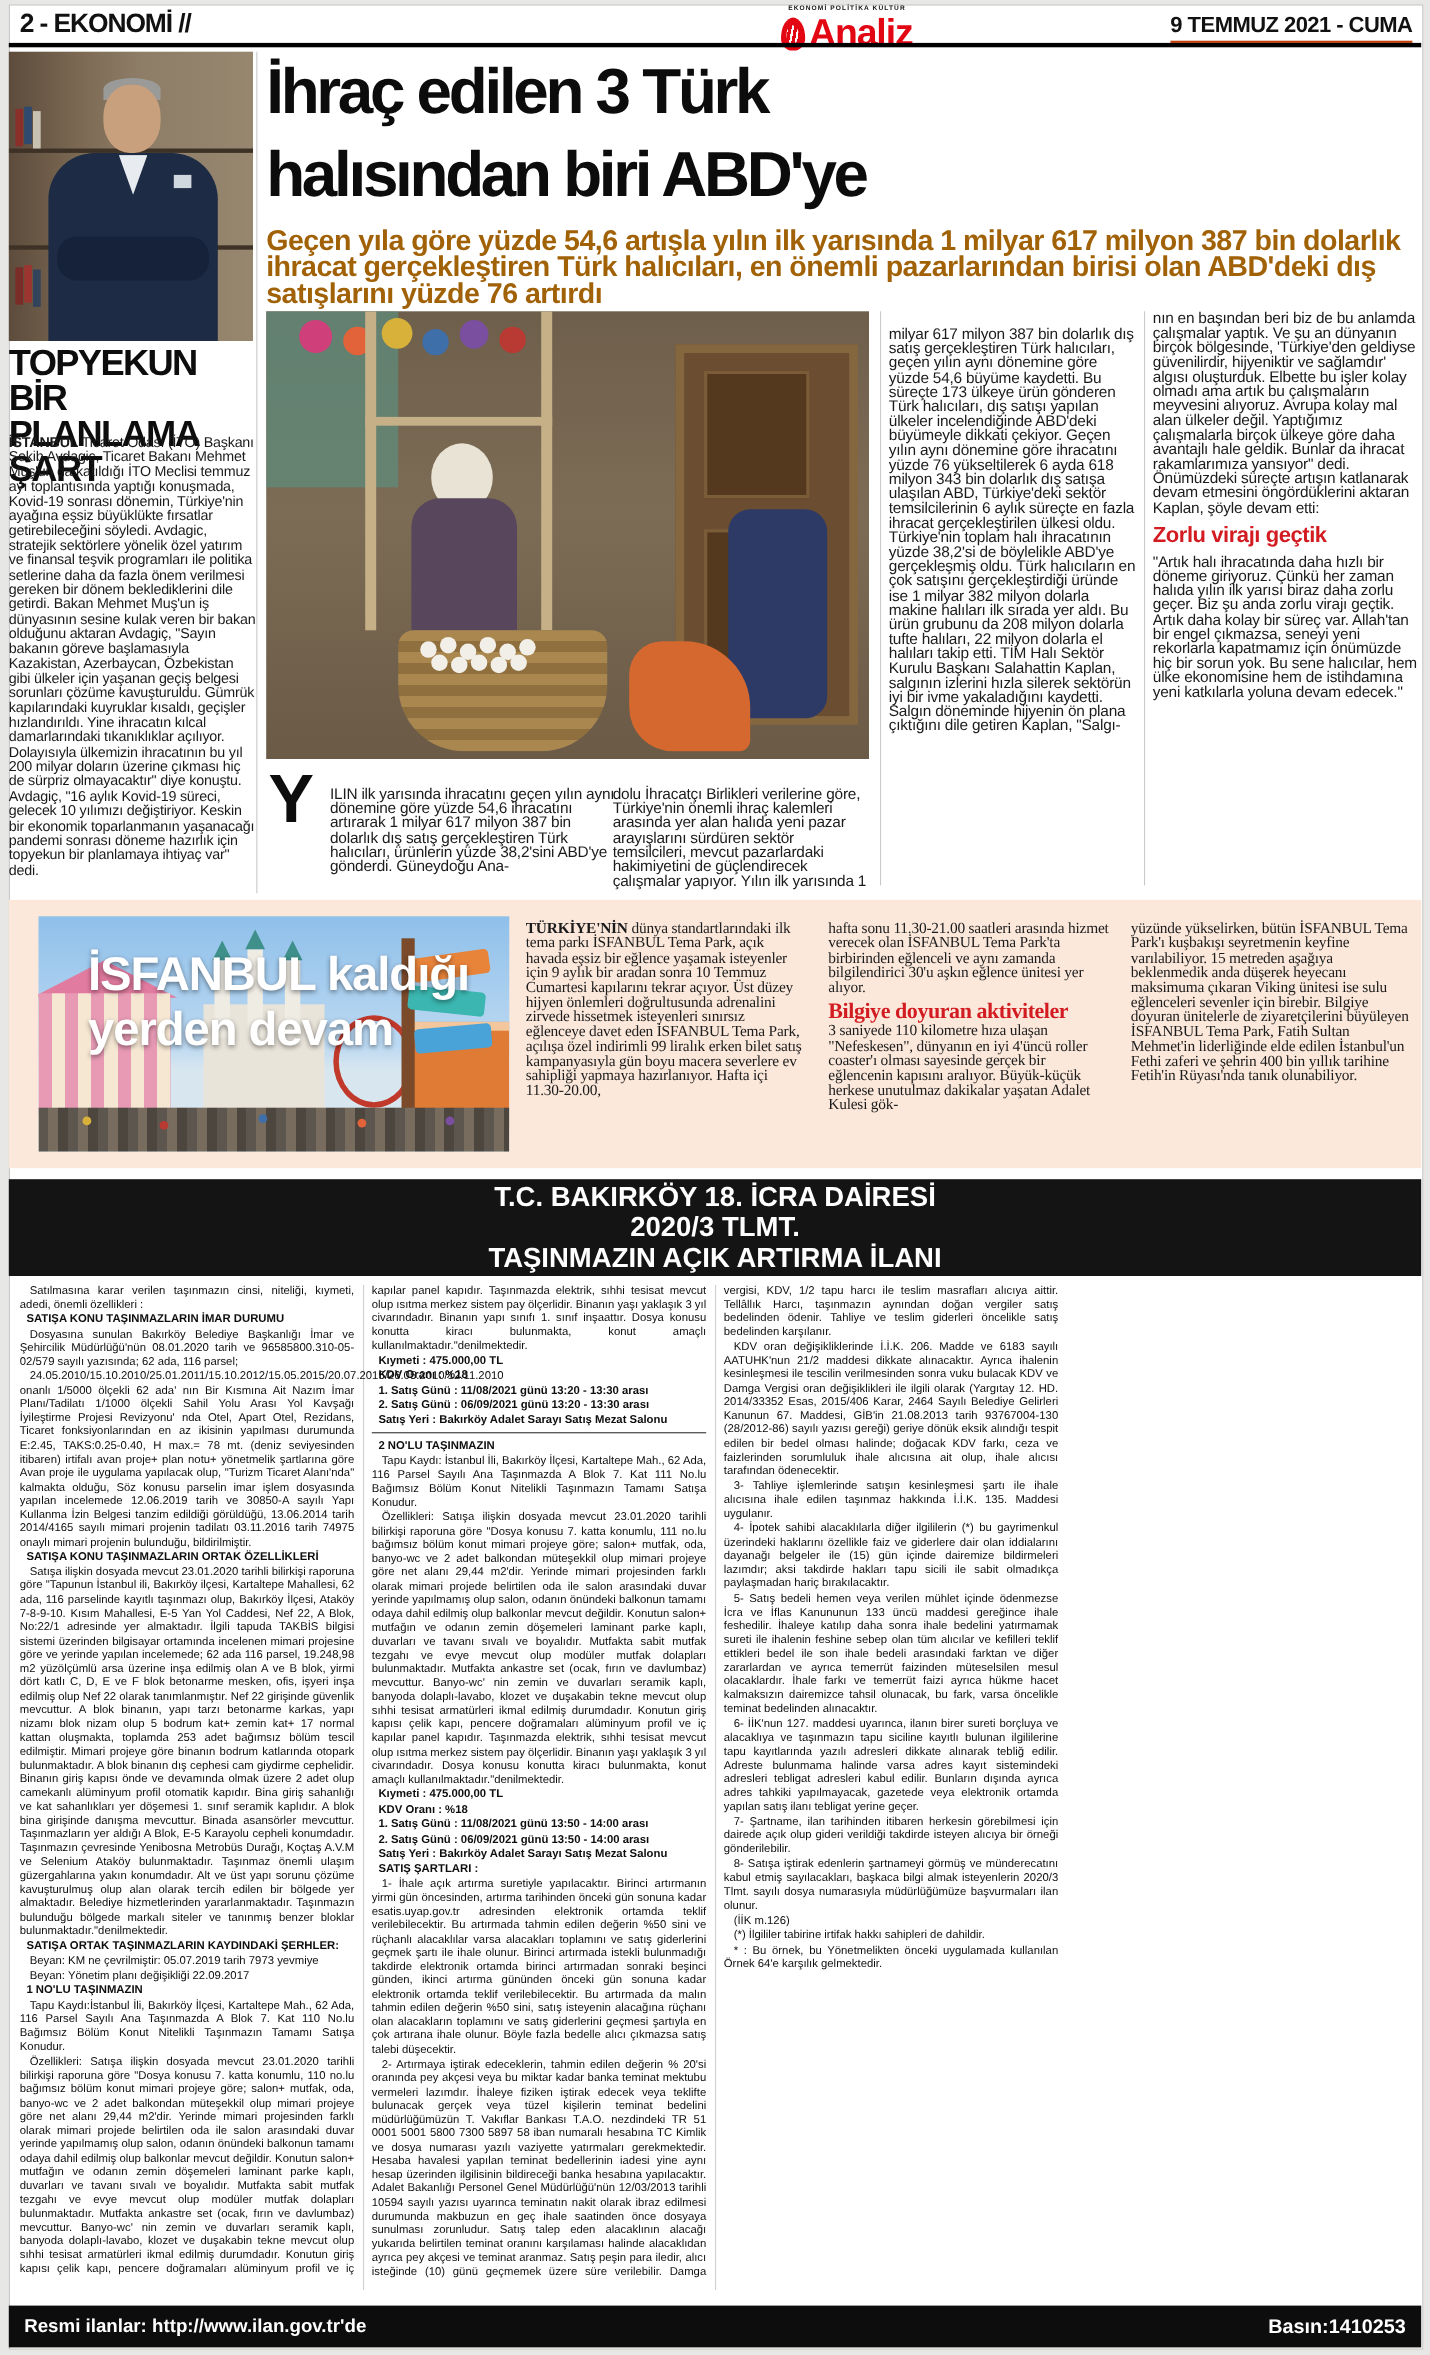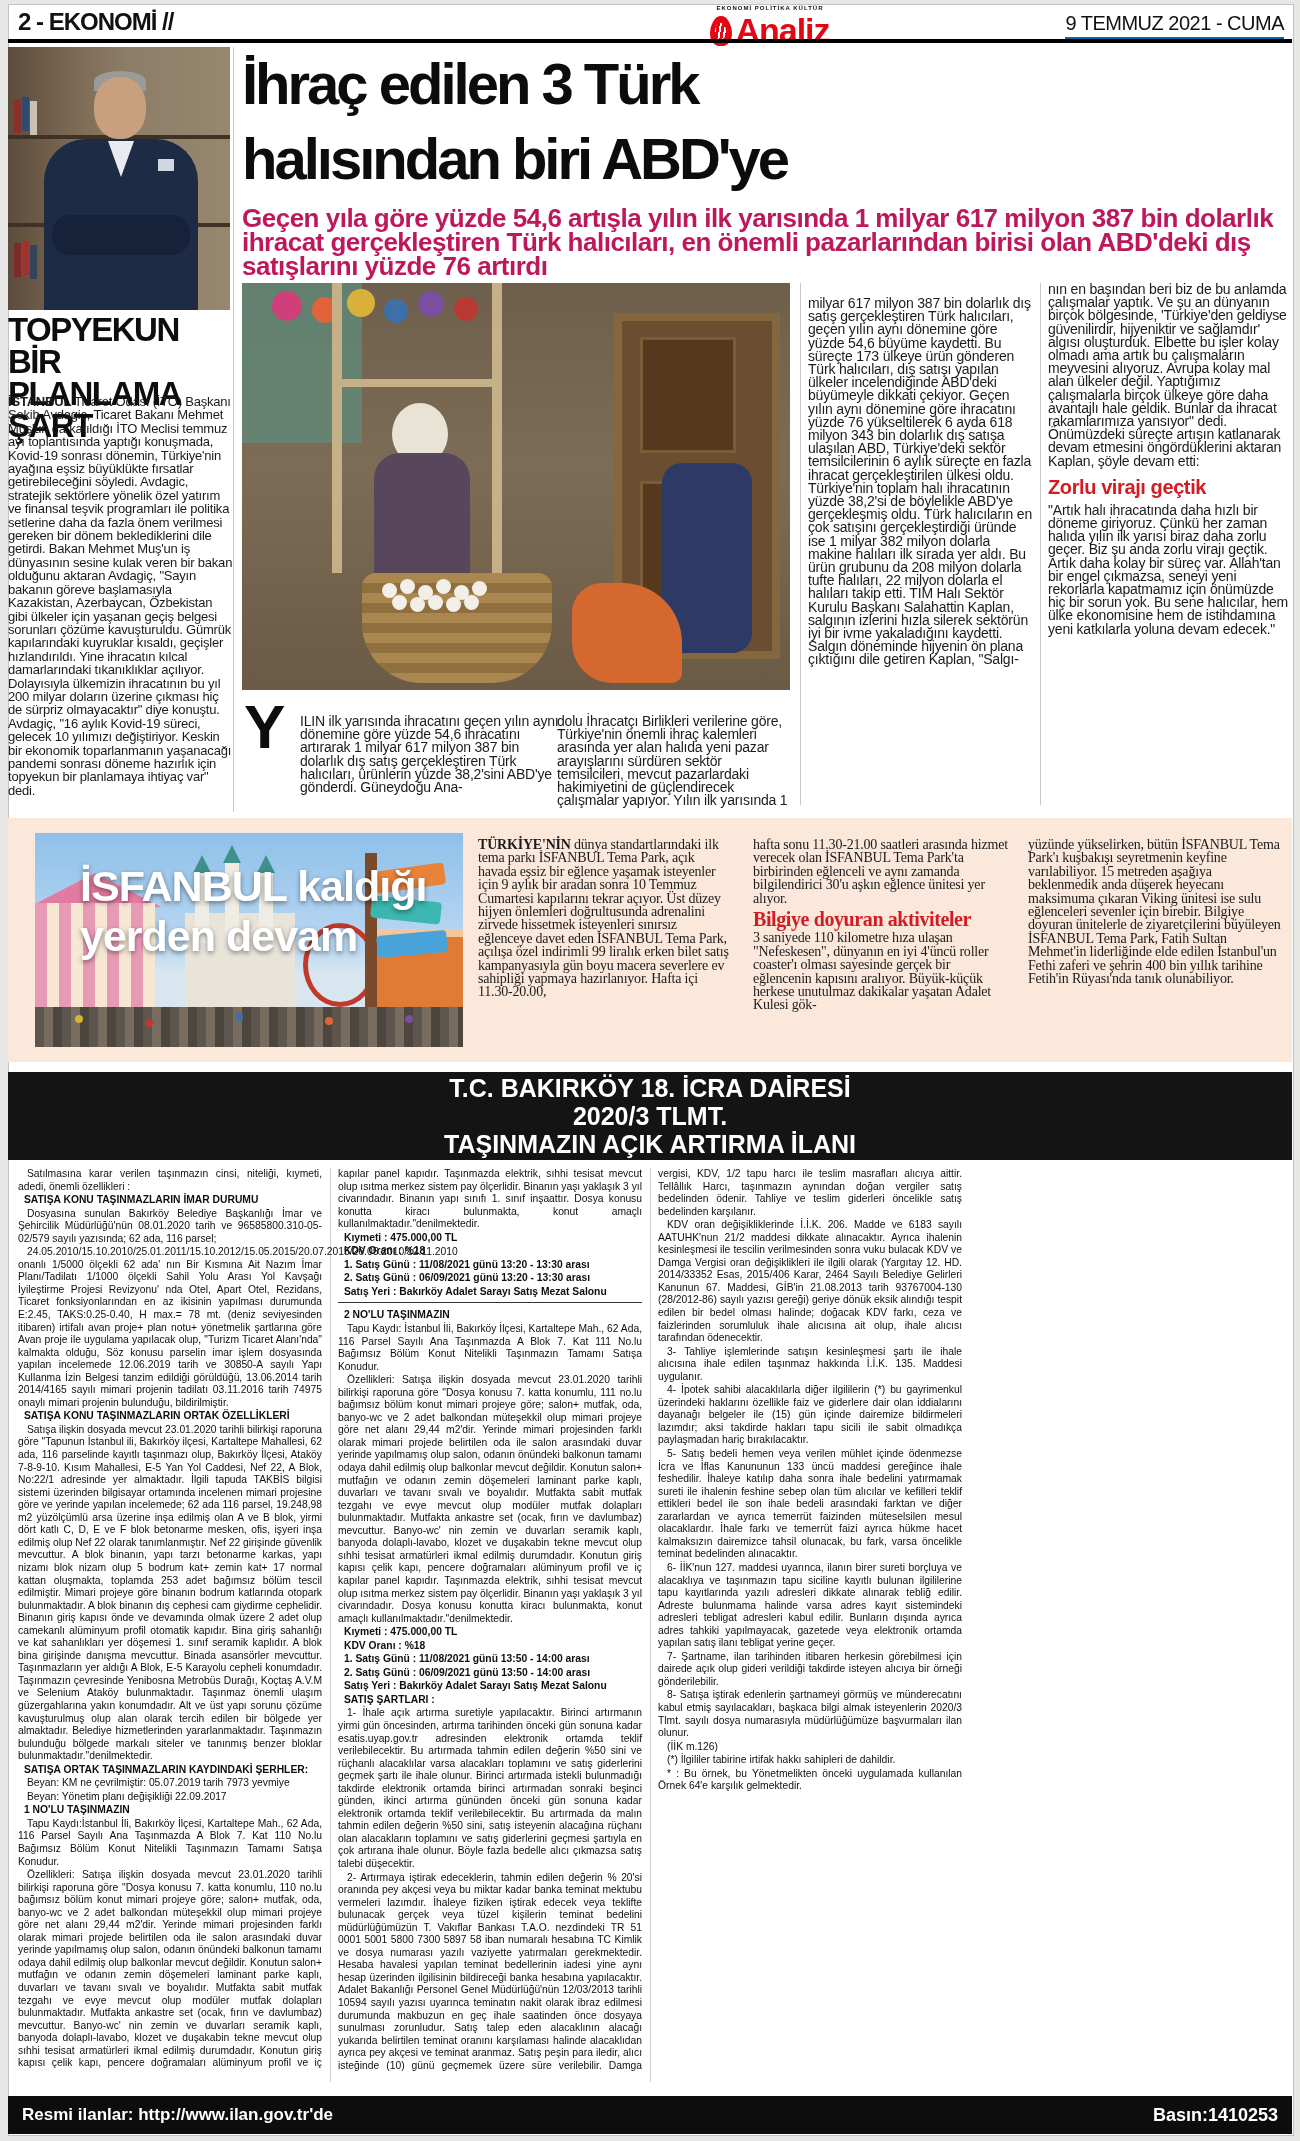--- a/index.html
+++ b/index.html
@@ -7,39 +7,39 @@
   .sheet{position:absolute;left:8px;top:4px;width:1284px;height:2130px;background:#ffffff;border:1px solid #c2c2c0;}
   .abs{position:absolute;}
   
   .section-label{left:18px;top:8px;font-size:24px;font-weight:bold;letter-spacing:-1px;color:#111;}
   .logo-wrap{left:655px;top:5px;width:230px;text-align:center;}
   .logo-top{font-size:6px;letter-spacing:1px;color:#111;font-weight:bold;}
   .logo-row{display:flex;align-items:center;justify-content:center;gap:3px;}
   .flame{display:inline-block;width:22px;height:30px;background:#e30613;border-radius:50% 50% 46% 46%/62% 62% 38% 38%;position:relative;}
   .flame:after{content:"";position:absolute;left:5px;top:7px;width:11px;height:17px;border-radius:50%;background:repeating-linear-gradient(100deg,#ffffff 0 2px,#e30613 2px 5px);}
   .logo-text{font-size:34px;font-weight:bold;color:#e30613;letter-spacing:-1px;}
-  .date-label{right:16px;top:12px;font-size:20px;font-weight:normal;letter-spacing:-0.5px;color:#111;border-bottom:2px solid #0369a1;padding-bottom:2px;text-align:center;}
+  .date-label{right:16px;top:12px;font-size:20px;font-weight:bold;letter-spacing:-0.5px;color:#111;border-bottom:2px solid #c2410c;padding-bottom:2px;text-align:center;}
   .black-rule{left:8px;top:39px;width:1284px;height:4px;background:#000;}
   
   .portrait{left:8px;top:47px;width:222px;height:263px;background:linear-gradient(90deg,#5d4c3c 0%,#7c6a54 30%,#8e7d67 55%,#97876f 100%);overflow:hidden;}
   .shelf-line{position:absolute;left:0;width:100%;height:4px;background:#3e3226;}
   .book{position:absolute;width:7px;height:34px;}
   .man-body{position:absolute;left:36px;top:92px;width:154px;height:171px;background:#1d2b45;border-radius:42px 42px 0 0;}
   .man-head{position:absolute;left:86px;top:30px;width:52px;height:62px;background:#c9a07e;border-radius:46%;}
   .man-hair{position:absolute;left:86px;top:24px;width:52px;height:20px;background:#9a9a98;border-radius:50% 50% 0 0;}
   .man-shirt{position:absolute;left:100px;top:94px;width:26px;height:36px;background:#e8ecf0;clip-path:polygon(0 0,100% 0,50% 100%);}
   .pocket-sq{position:absolute;left:150px;top:112px;width:16px;height:12px;background:#cfd8de;}
   .arm-band{position:absolute;left:44px;top:168px;width:138px;height:40px;background:#16223a;border-radius:18px;}
   .left-title{left:8px;top:314px;width:226px;font-size:33px;line-height:32px;font-weight:bold;letter-spacing:-1.5px;color:#0d0d0d;}
   .left-body{left:8px;top:382px;width:225px;font-size:13px;line-height:13.4px;letter-spacing:-0.2px;color:#1a1a1a;}
   .left-body .lead{font-weight:bold;}
   .vline{background:#c9c9c7;width:1px;}
   
   .headline{left:242px;top:46px;width:1052px;font-size:58px;line-height:75px;font-weight:bold;letter-spacing:-3px;color:#0c0c0c;}
-  .deck{left:242px;top:206px;width:1050px;font-size:26px;line-height:24px;font-weight:bold;letter-spacing:-0.5px;color:#be185d;}
+  .deck{left:242px;top:206px;width:1050px;font-size:26px;line-height:24px;font-weight:bold;letter-spacing:-0.5px;color:#a16207;}
   .body-col{font-size:14px;line-height:13.2px;letter-spacing:-0.2px;color:#1b1b1b;}
   .carpet{left:242px;top:283px;width:548px;height:407px;background:linear-gradient(180deg,#6e5f4c 0%,#7d6c55 45%,#6a5a46 100%);overflow:hidden;}
   .yarnball{position:absolute;border-radius:50%;}
   .loom-bar{position:absolute;background:#c6b088;}
   .door{position:absolute;right:10px;top:30px;width:150px;height:330px;background:#6b4e32;border:8px solid #84663f;}
   .door-panel{position:absolute;background:#54391f;border:3px solid #7a5c38;}
   .scarf{position:absolute;left:150px;top:120px;width:56px;height:62px;background:#e9e3d5;border-radius:50%;}
   .weaver{position:absolute;left:132px;top:170px;width:96px;height:120px;background:#57465c;border-radius:26px 26px 0 0;}
   .basket{position:absolute;left:120px;top:290px;width:190px;height:110px;background:repeating-linear-gradient(0deg,#a9874f 0 10px,#8f6f3d 10px 20px);border-radius:14px 14px 60px 60px;}
   .whiteball{position:absolute;background:#f2efe8;border-radius:50%;width:15px;height:15px;}

